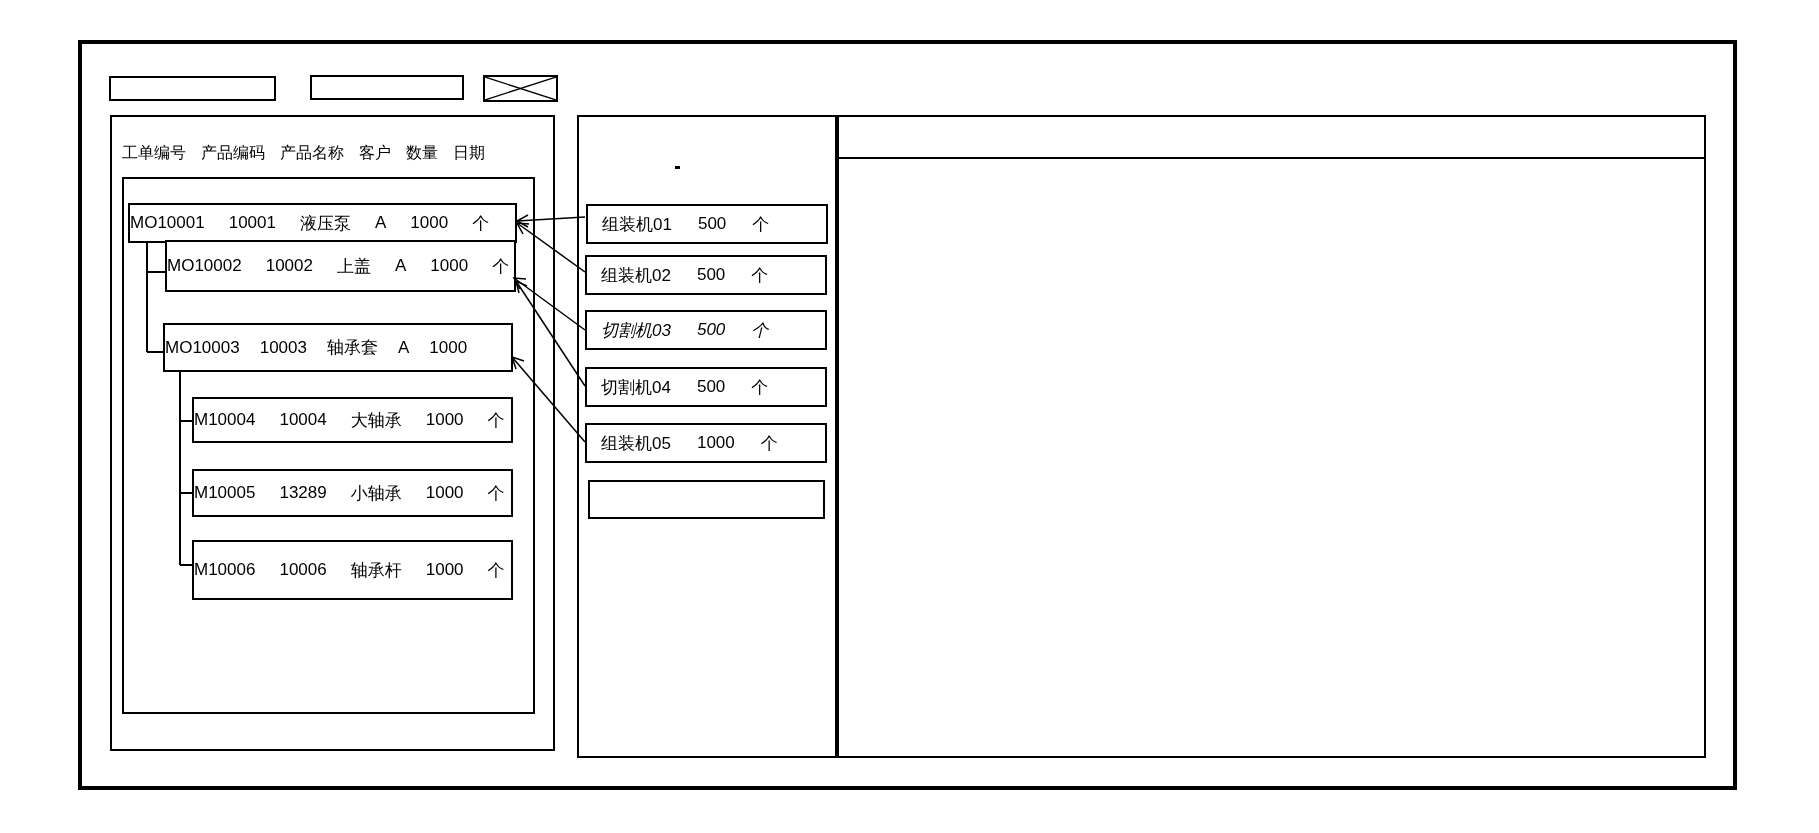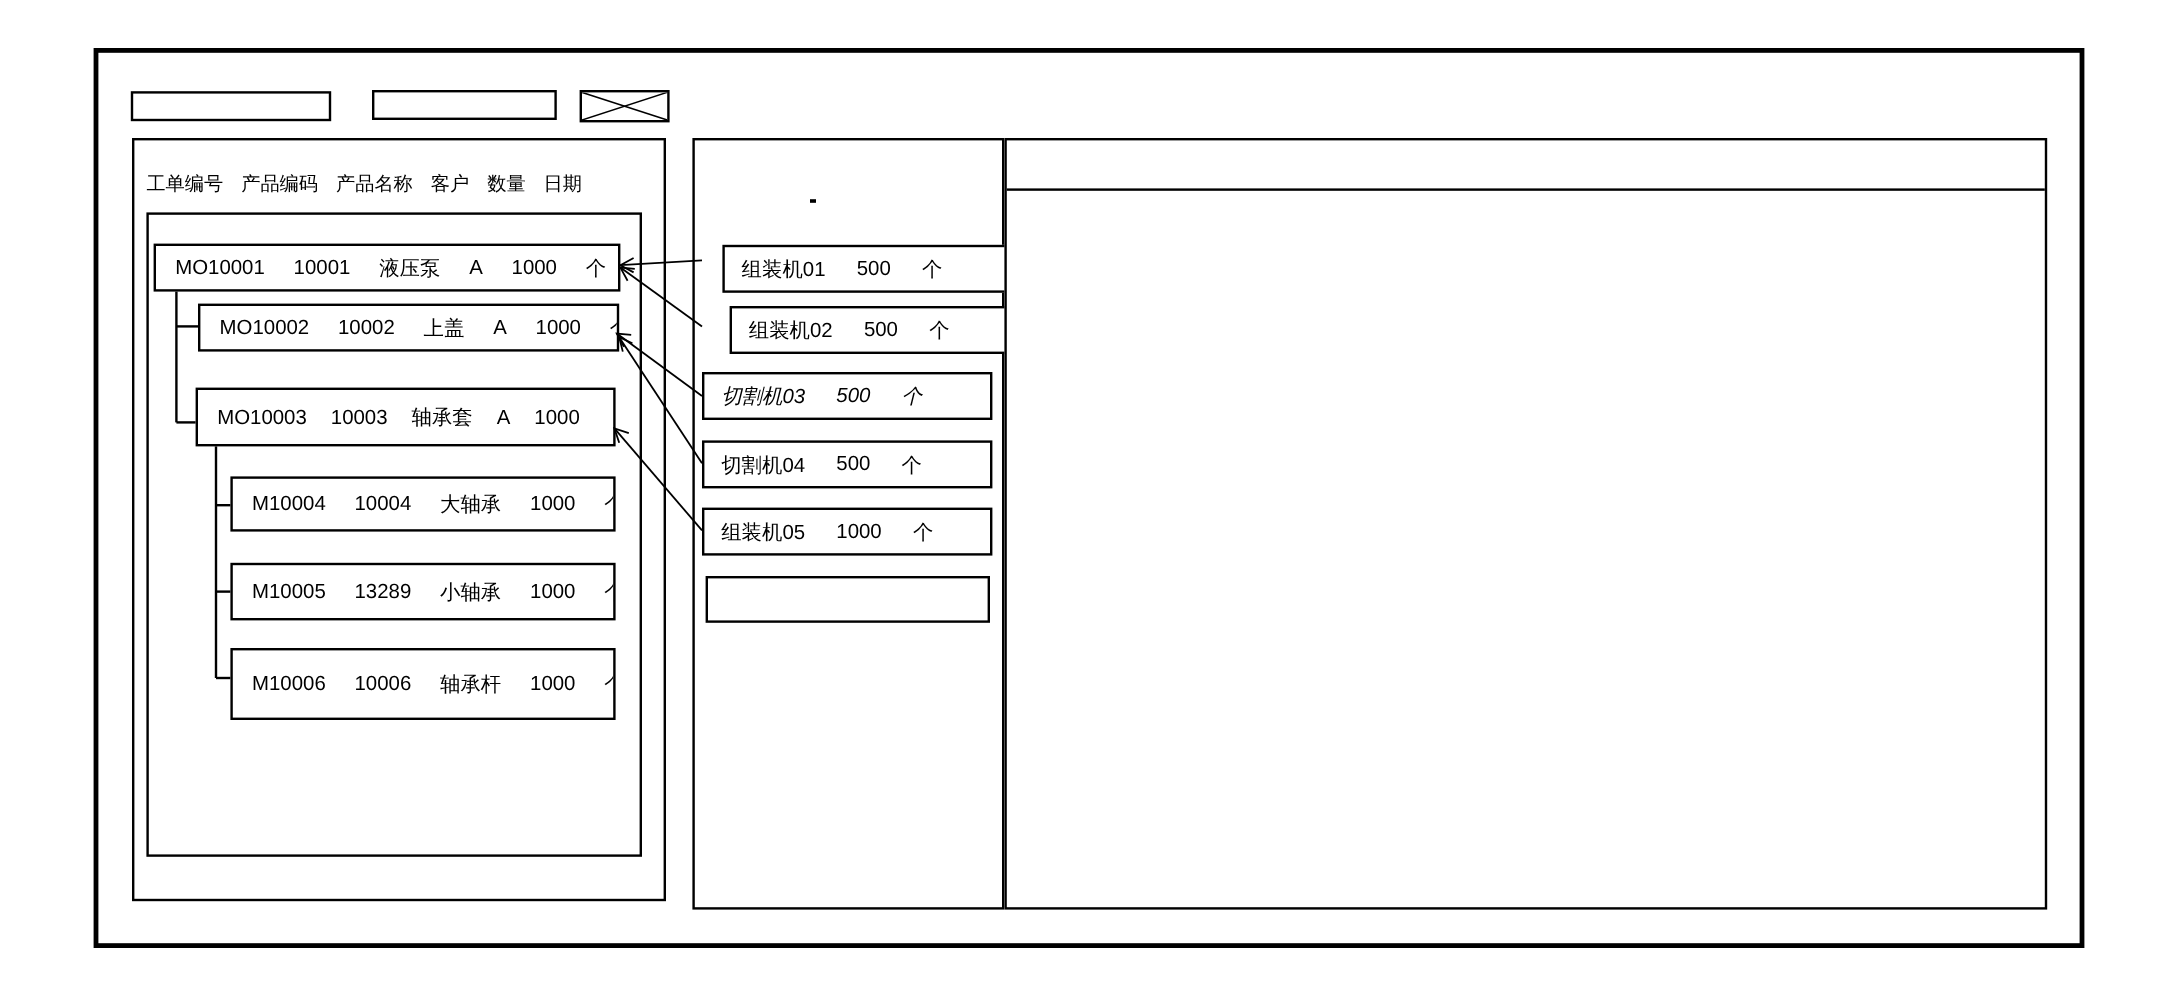--- a/index.html
+++ b/index.html
@@ -6,21 +6,21 @@
   .canvas{
     position:relative;width:1819px;height:833px;background:#ffffff;
     font-family:"Liberation Sans","DejaVu Sans",sans-serif;color:#000;overflow:hidden;
   }
   .abs{position:absolute;box-sizing:border-box;}
   .frame{border:4px solid #000;background:#fff;}
   .box{border:2px solid #000;background:#fff;}
   .thinbox{border:2px solid #000;background:#fff;}
   .panel{border:2px solid #000;background:#fff;}
   .hdr-row{display:flex;gap:15px;font-size:16px;white-space:nowrap;}
-  .mo-row{display:flex;align-items:center;gap:24px;padding-left:16px;
+  .mo-row{display:flex;align-items:center;gap:24px;
           font-size:17px;white-space:nowrap;overflow:hidden;}
   .machine-row{display:flex;align-items:center;gap:26px;padding-left:14px;
           font-size:17px;white-space:nowrap;overflow:hidden;}
   .divider{position:absolute;left:0;right:0;border-top:2px solid #000;}
   .dot{position:absolute;width:5px;height:3px;background:#000;}
   svg.overlay{position:absolute;left:0;top:0;pointer-events:none;z-index:10;}
   .xbox-svg{position:absolute;left:0;top:0;width:100%;height:100%;}
 </style>
 </head>
 <body>
@@ -53,21 +53,21 @@
 
   <div class="abs box mo-row" style="left:128px;top:203px;width:389px;height:40px;">
     <span>MO10001</span>
     <span>10001</span>
     <span>液压泵</span>
     <span>A</span>
     <span>1000</span>
     <span>个</span>
   </div>
 
-  <div class="abs box mo-row" style="left:165px;top:253px;width:351px;height:40px;">
+  <div class="abs box mo-row" style="left:165px;top:240px;width:351px;height:52px;">
     <span>MO10002</span>
     <span>10002</span>
     <span>上盖</span>
     <span>A</span>
     <span>1000</span>
     <span>个</span>
   </div>
 
   <div class="abs box mo-row" style="left:163px;top:323px;width:350px;height:49px;gap:20px;">
     <span>MO10003</span>
@@ -98,26 +98,26 @@
     <span>M10006</span>
     <span>10006</span>
     <span>轴承杆</span>
     <span>1000</span>
     <span>个</span>
   </div>
 
   <div class="abs panel" style="left:577px;top:115px;width:260px;height:643px;"></div>
   <div class="dot" style="left:675px;top:166px;"></div>
 
-  <div class="abs box machine-row" style="left:602px;top:204px;width:242px;height:40px;text-align:right;">
+  <div class="abs box machine-row" style="left:586px;top:204px;width:242px;height:40px;text-align:right;">
     <span>组装机01</span>
     <span>500</span>
     <span>个</span>
   </div>
-  <div class="abs box machine-row" style="left:585px;top:255px;width:242px;height:40px;margin-left:23px;">
+  <div class="abs box machine-row" style="left:585px;top:255px;width:242px;height:40px;">
     <span>组装机02</span>
     <span>500</span>
     <span>个</span>
   </div>
   <div class="abs box machine-row" style="left:585px;top:310px;width:242px;height:40px;font-style:italic;">
     <span>切割机03</span>
     <span>500</span>
     <span>个</span>
   </div>
   <div class="abs box machine-row" style="left:585px;top:367px;width:242px;height:40px;">

